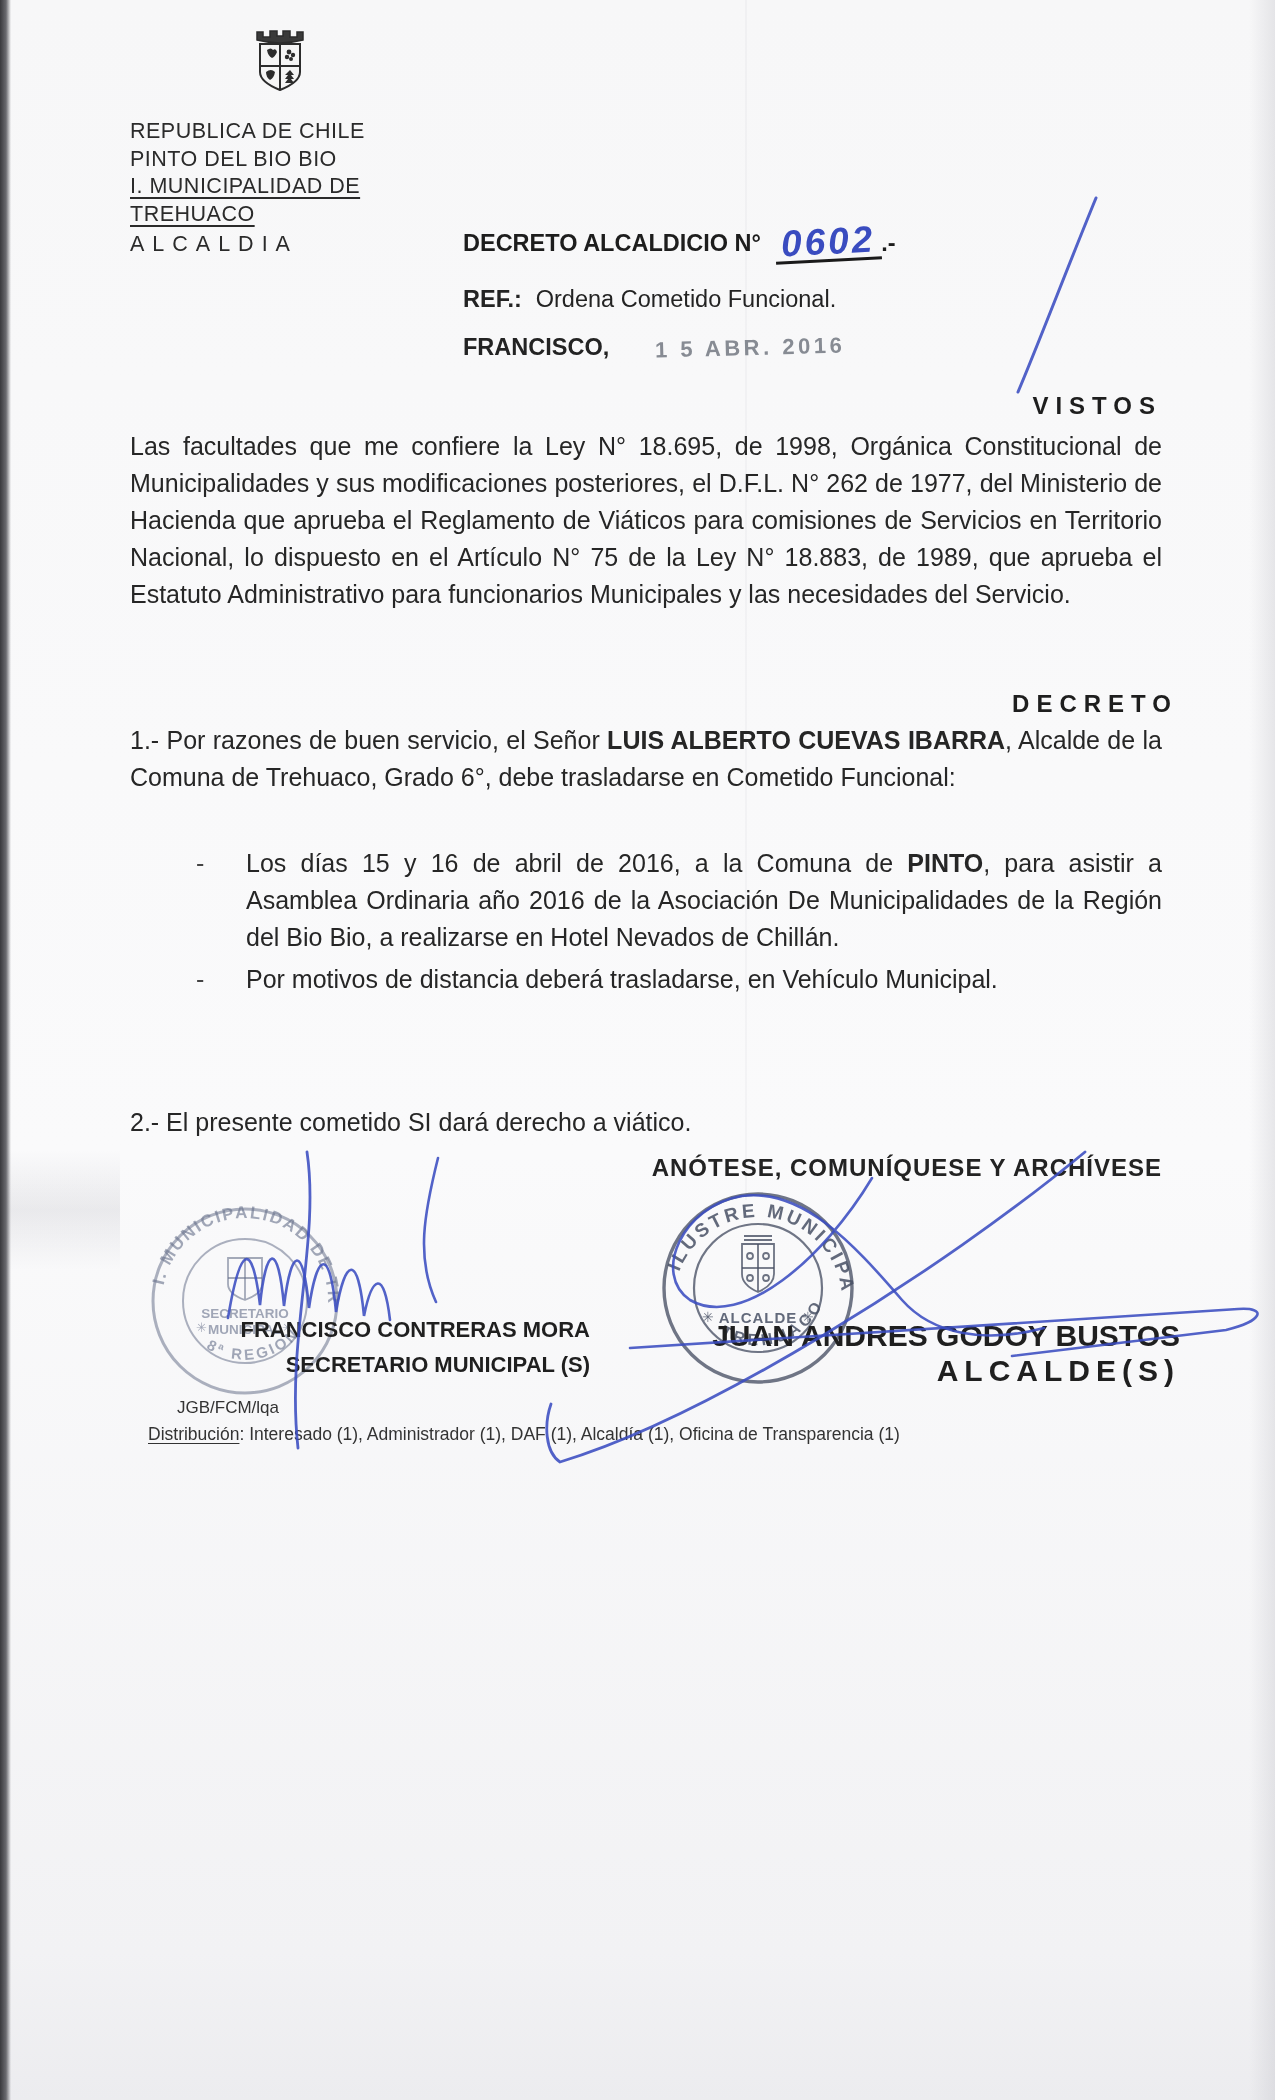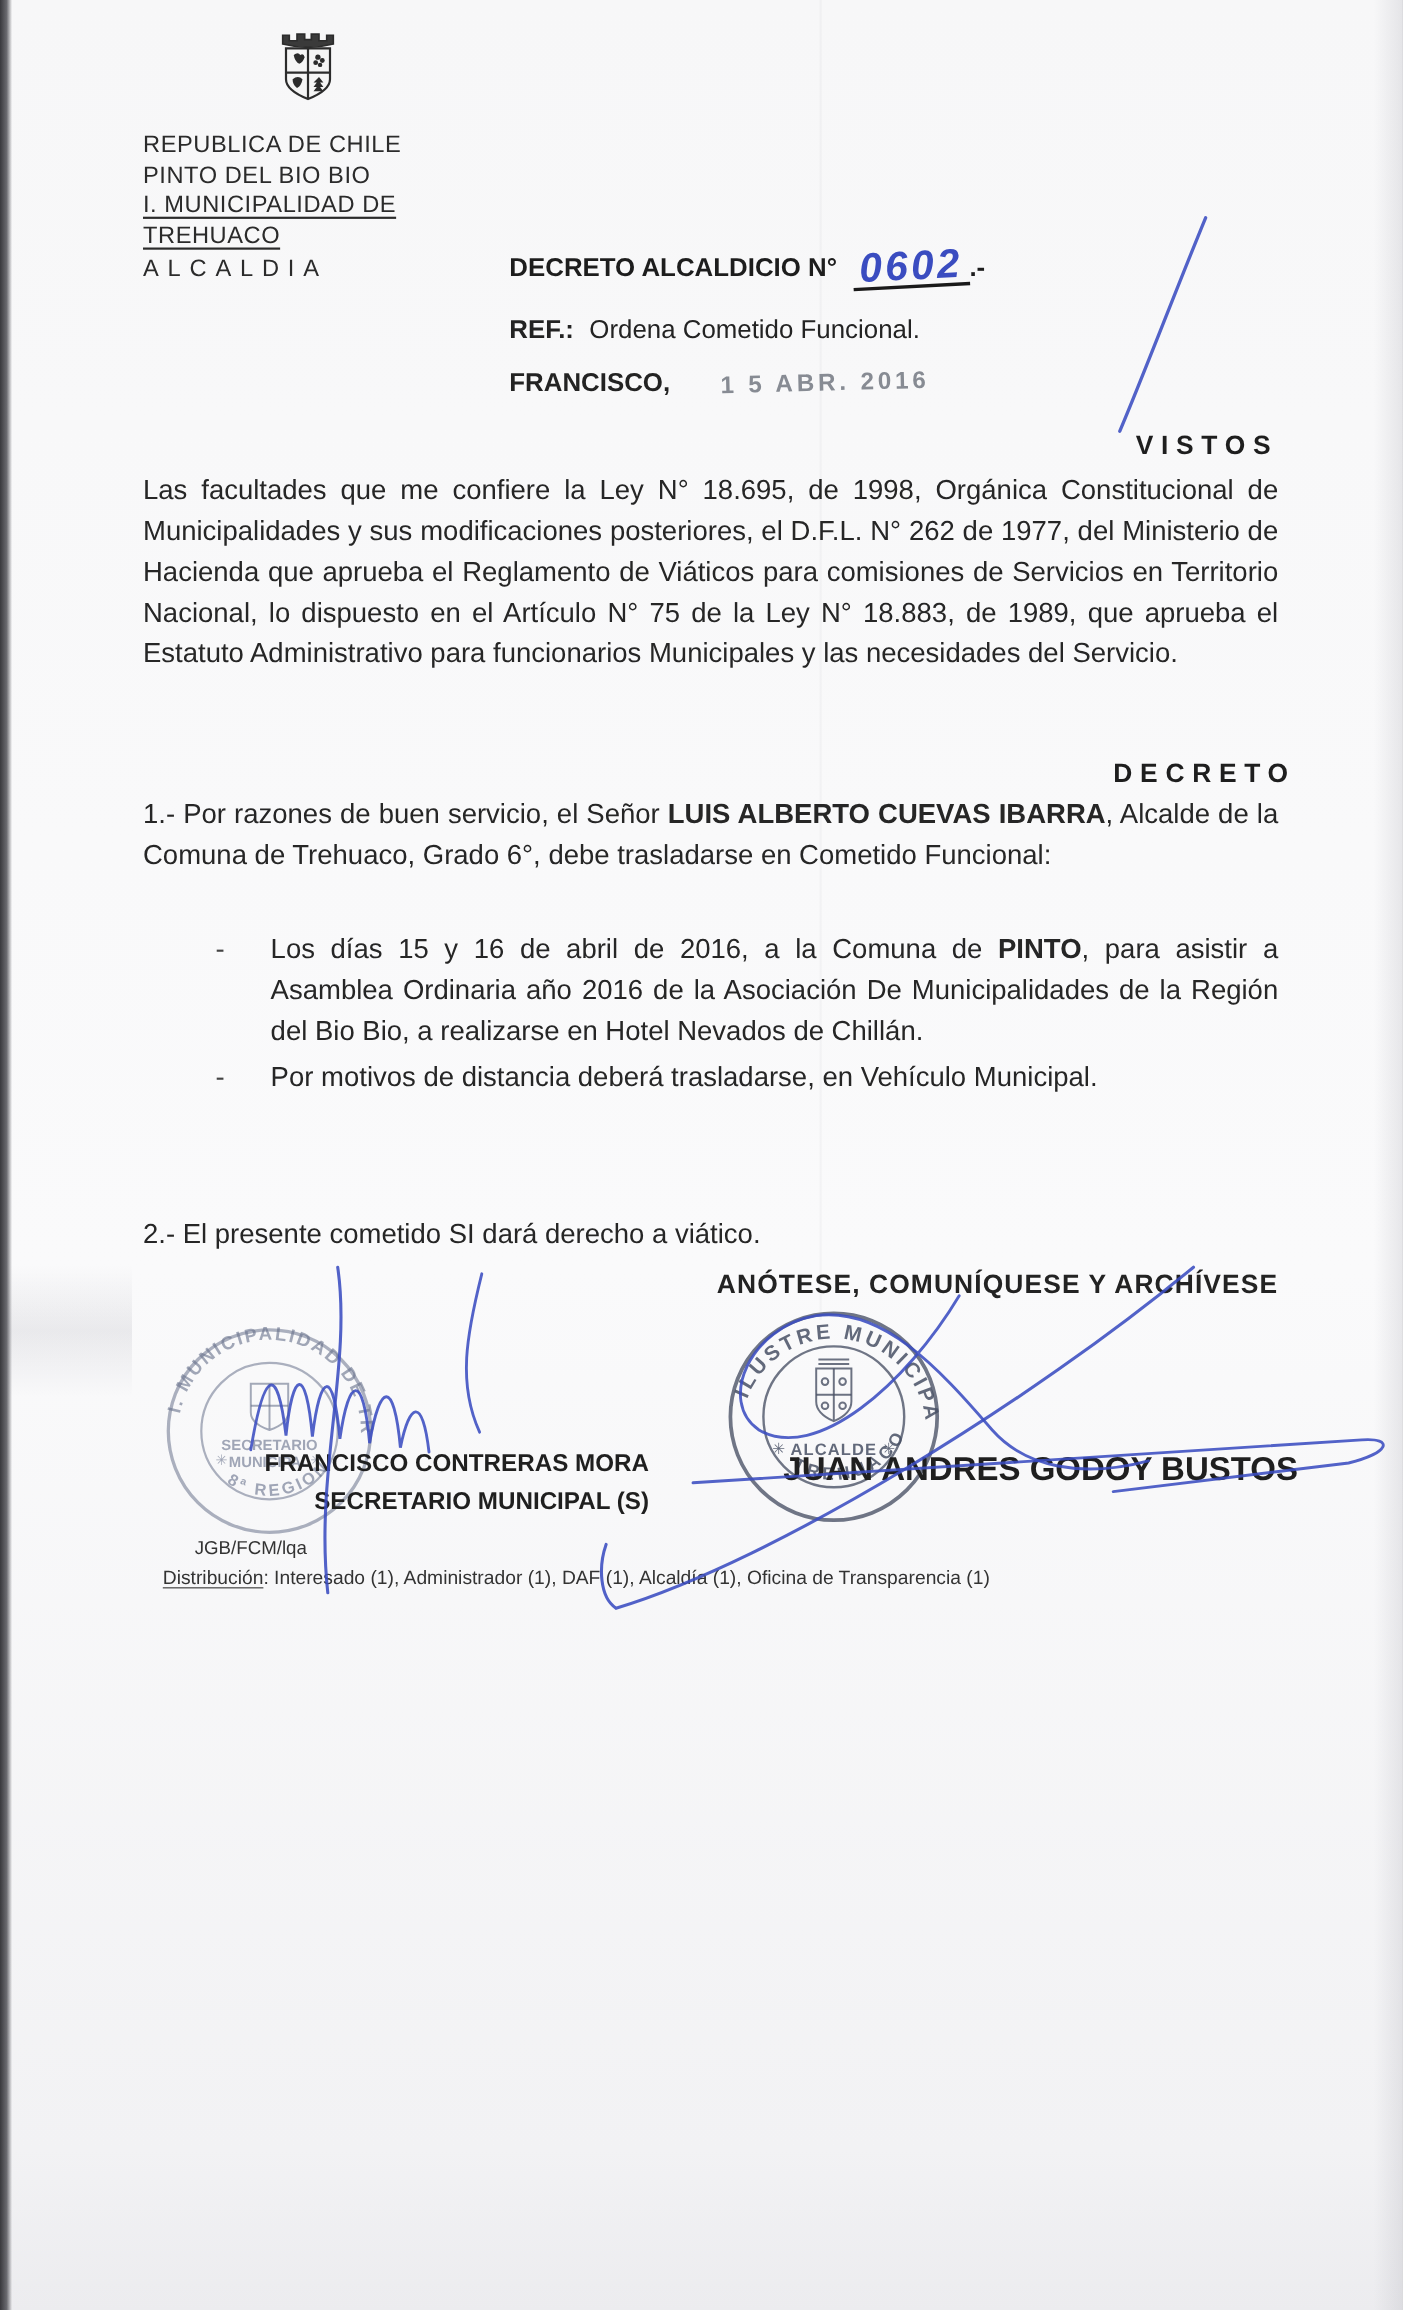--- a/index.html
+++ b/index.html
@@ -218,20 +218,21 @@
         <circle cx="114" cy="96" r="3"></circle>
     </g>
   </svg>
 
   <div class="txt center sig-left">
     <div>FRANCISCO CONTRERAS MORA</div>
     <div>SECRETARIO  MUNICIPAL (S)</div>
   </div>
   <div class="txt center sig-right">
     <div>JUAN ANDRES GODOY BUSTOS</div>
+    <div class="sig-title-spaced">ALCALDE(S)</div>
   </div>
 
   <div class="txt footer-initials">JGB/FCM/lqa</div>
   <div class="txt footer-distribution">
     <span class="dist-label">Distribución</span><span>: Interesado (1), Administrador (1), DAF (1), Alcaldía (1), Oficina de Transparencia (1)</span>
   </div>
 
   <svg class="sign-overlay" width="1275" height="2100" viewBox="0 0 1275 2100">
     <g fill="none" stroke="#3a4cc0" stroke-opacity="0.88" stroke-linecap="round">
 

